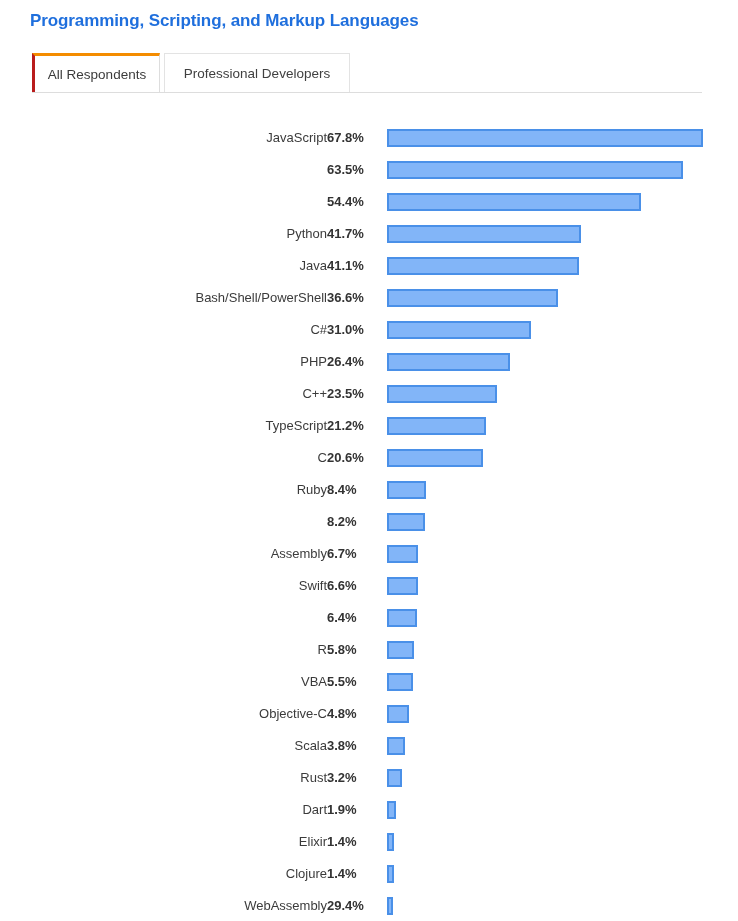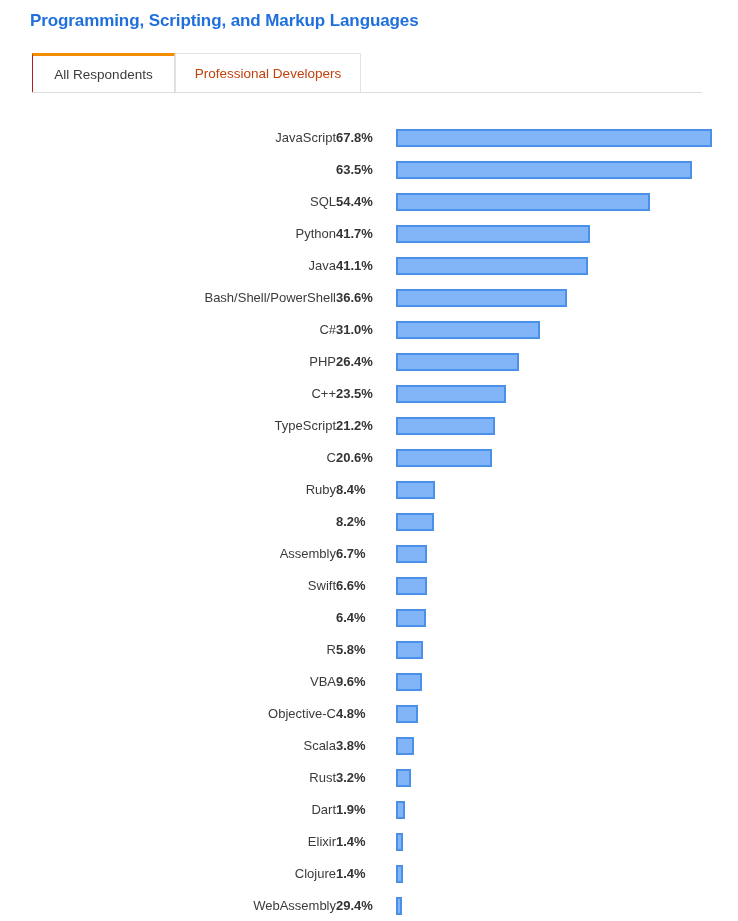--- a/index.html
+++ b/index.html
@@ -52,40 +52,40 @@
     display: flex;
     align-items: center;
     justify-content: center;
     font-size: 13.5px;
     white-space: nowrap;
     background: #ffffff;
     cursor: pointer;
   }
   .tab.active {
     left: 0;
-    width: 143px;
+    width: 128px;
     border-top: 3px solid #f48c00;
-    border-left: 1px solid #b91c1c;
+    border-left: 3px solid #b91c1c;
     border-right: 1px solid #dddddd;
     color: #3b3b3b;
     z-index: 2;
   }
   .tab.inactive {
-    left: 143px;
+    left: 132px;
     width: 186px;
     border: 1px solid #e3e3e3;
     border-bottom: none;
-    color: #c2410c;
+    color: #404040;
     z-index: 1;
   }
 
   
   #chart {
     position: absolute;
-    left: 16px;
+    left: 7px;
     top: 122px;
     width: 588px;
   }
   .row {
     position: relative;
     height: 32px;
     display: block;
   }
   .row-label {
     position: absolute;
@@ -151,21 +151,20 @@
         <div class="row-bar" style="width: 316px; background: rgb(130, 181, 248); border-color: rgb(74, 144, 232);"></div>
       </div>
     </div>
     <div class="row">
       <div class="row-value">63.5%</div>
       <div class="row-bar-track">
         <div class="row-bar" style="width: 296px; background: rgb(130, 181, 248); border-color: rgb(74, 144, 232);"></div>
       </div>
     </div>
     <div class="row">
-      <div class="row-label">SQL</div>
       <div class="row-value">54.4%</div>
       <div class="row-bar-track">
         <div class="row-bar" style="width: 254px; background: rgb(130, 181, 248); border-color: rgb(74, 144, 232);"></div>
       </div>
     </div>
     <div class="row">
       <div class="row-label">Python</div>
       <div class="row-value">41.7%</div>
       <div class="row-bar-track">
         <div class="row-bar" style="width: 194px; background: rgb(130, 181, 248); border-color: rgb(74, 144, 232);"></div>
@@ -255,21 +254,21 @@
     </div>
     <div class="row">
       <div class="row-label">R</div>
       <div class="row-value">5.8%</div>
       <div class="row-bar-track">
         <div class="row-bar" style="width: 27px; background: rgb(130, 181, 248); border-color: rgb(74, 144, 232);"></div>
       </div>
     </div>
     <div class="row">
       <div class="row-label">VBA</div>
-      <div class="row-value">9.6%</div>
+      <div class="row-value">5.5%</div>
       <div class="row-bar-track">
         <div class="row-bar" style="width: 26px; background: rgb(130, 181, 248); border-color: rgb(74, 144, 232);"></div>
       </div>
     </div>
     <div class="row">
       <div class="row-label">Objective-C</div>
       <div class="row-value">4.8%</div>
       <div class="row-bar-track">
         <div class="row-bar" style="width: 22px; background: rgb(130, 181, 248); border-color: rgb(74, 144, 232);"></div>
       </div>

